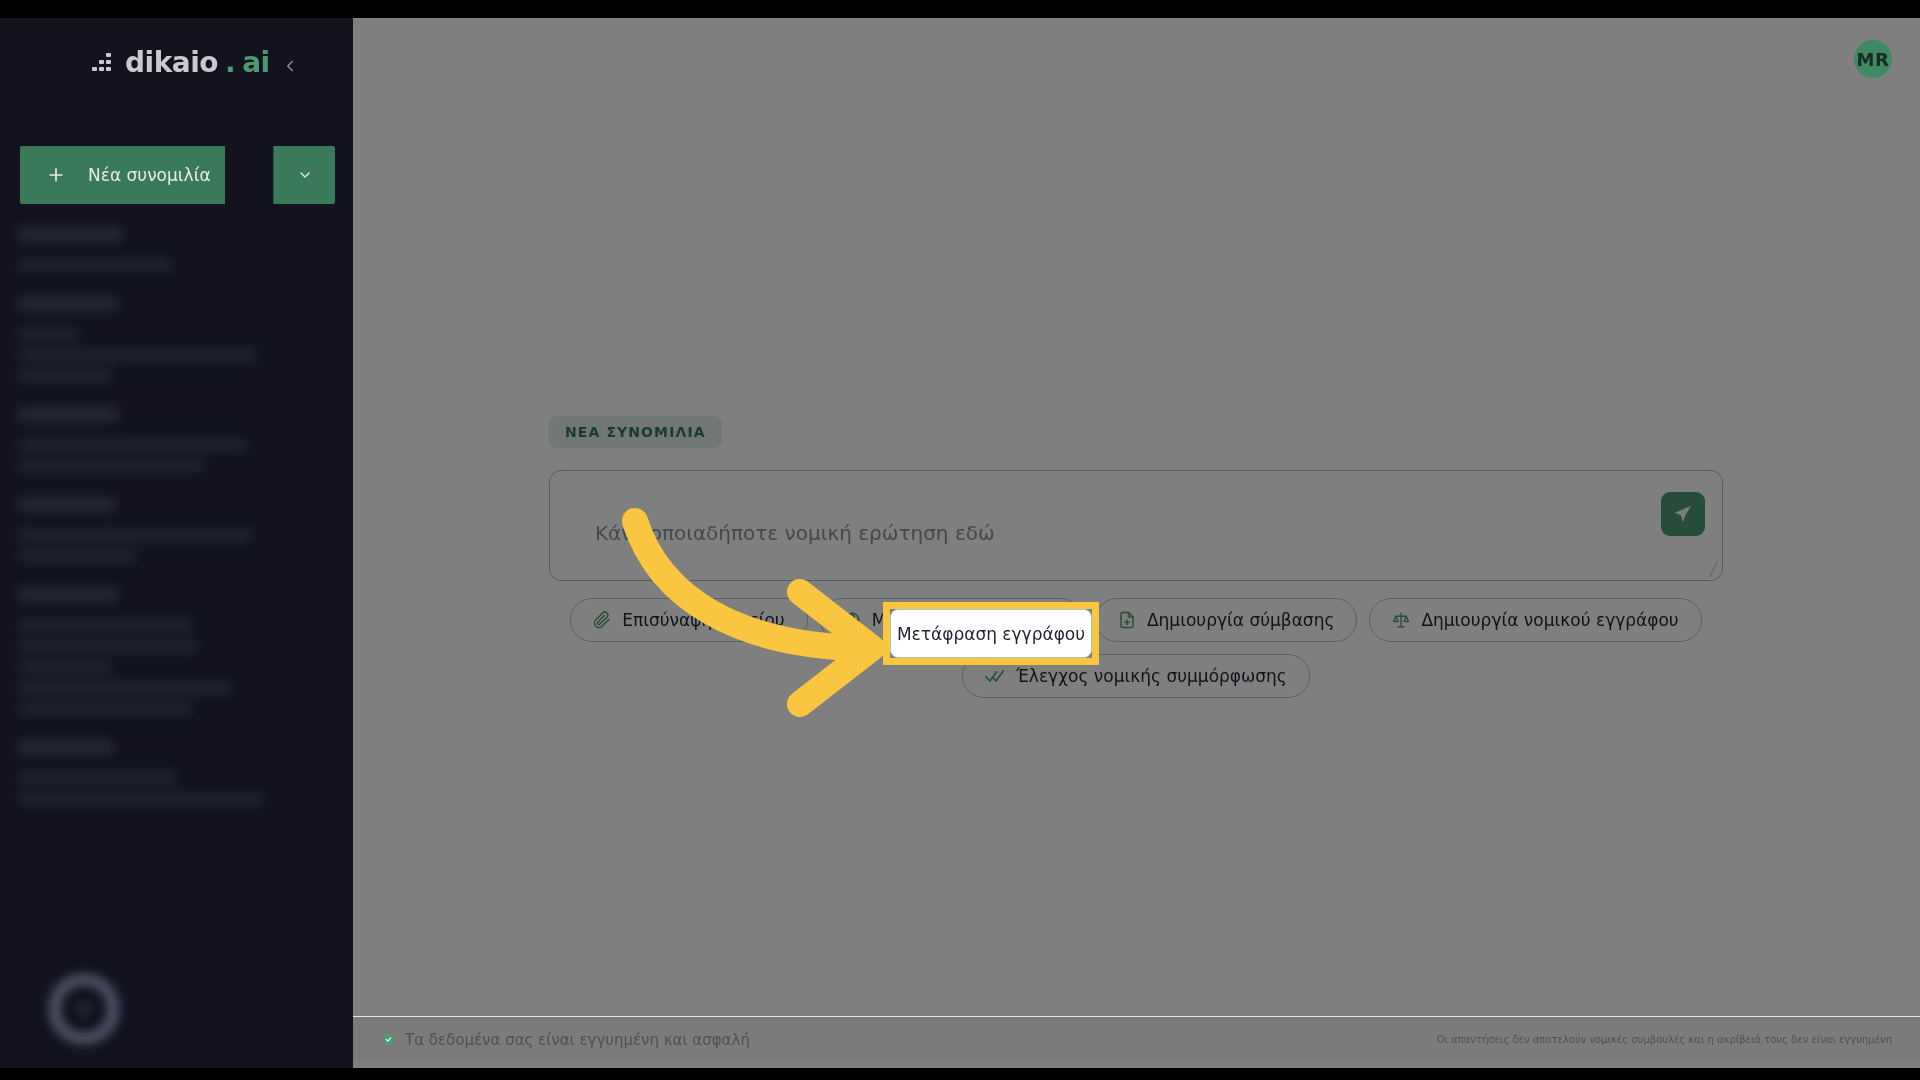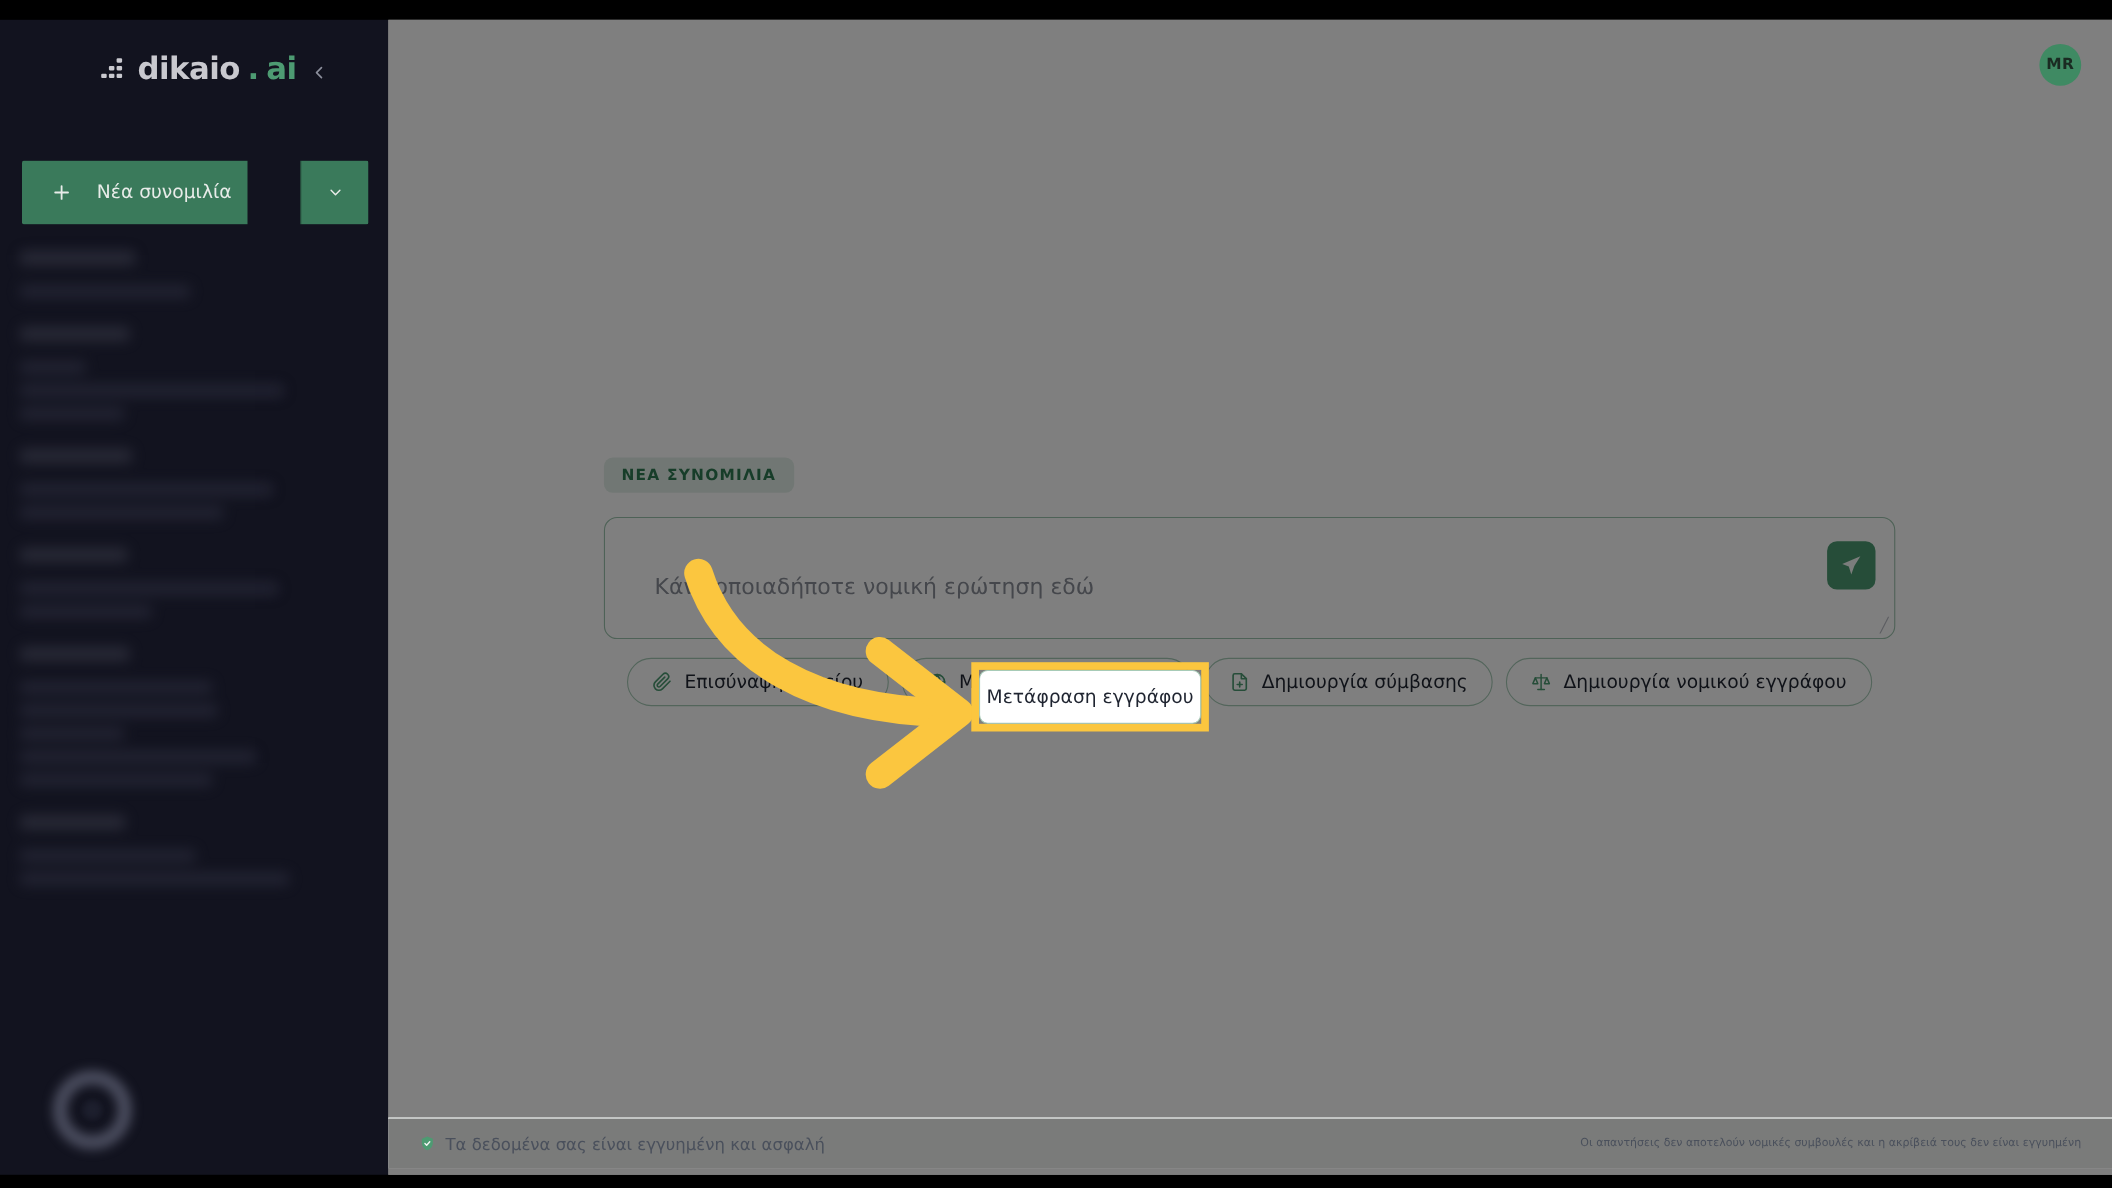--- a/index.html
+++ b/index.html
@@ -86,21 +86,21 @@
     background:#ffffff;
   }
   #main-shade {
     position:absolute; inset:0; background:rgba(0,0,0,.50); pointer-events:none;
   }
 
   #avatar {
     position:absolute; right:28px; top:22px; width:38px; height:38px;
     border-radius:50%; background:#3f8a63; color:#1a2b22;
     display:flex; align-items:center; justify-content:center;
-    font-size:14px; font-weight:700; letter-spacing:.5px; cursor:pointer;
+    font-size:18px; font-weight:700; letter-spacing:.5px; cursor:pointer;
   }
 
   
   #center {
     position:absolute; left:196px; top:350px; width:1174px;margin-top:48px;
   }
   #badge {
     display:inline-block; background:rgba(77,155,114,.16); color:#2f7a53;
     border-radius:8px; padding:8px 16px;
     font-size:14px; font-weight:700; letter-spacing:1.1px;
@@ -298,20 +298,27 @@
               <line x1="5" y1="7" x2="19" y2="7"></line>
               <path d="M5 7l-3 7h6z"></path>
               <path d="M19 7l-3 7h6z"></path>
               <line x1="8" y1="21" x2="16" y2="21"></line>
             </svg>
           <span>Δημιουργία νομικού εγγράφου</span>
         </div>
       </div>
 
       <div id="chips-row2">
+        <div class="chip">
+          <svg width="20" height="20" viewBox="0 0 24 24" fill="none" stroke="#4d9b72" stroke-width="2" stroke-linecap="round" stroke-linejoin="round">
+              <polyline points="1 13 6 18 14 7"></polyline>
+              <polyline points="9 13 13 18 22 6"></polyline>
+            </svg>
+          <span>Έλεγχος νομικής συμμόρφωσης</span>
+        </div>
       </div>
     </div>
 
     <div id="main-shade"></div>
 
     <div id="avatar">MR</div>
   </div>
 
   <div id="footer">
     <div id="footer-shade"></div>

